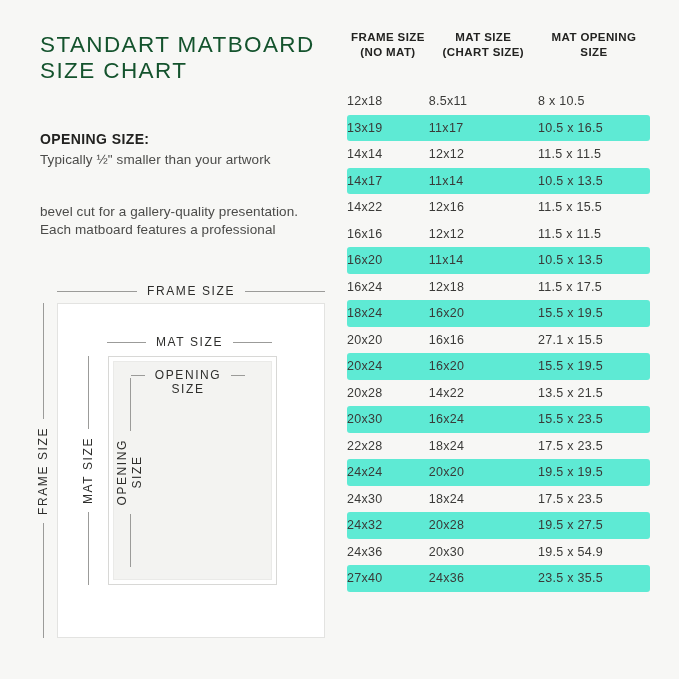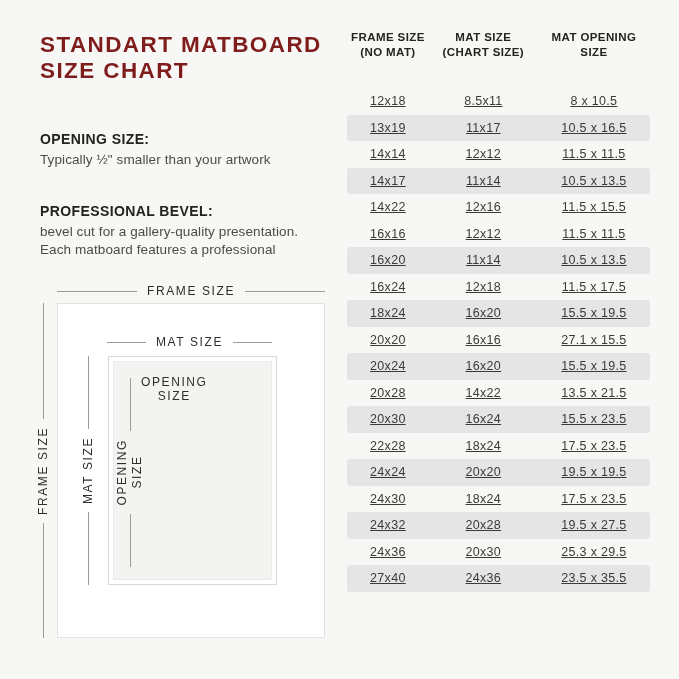--- a/index.html
+++ b/index.html
@@ -5,38 +5,38 @@
   * { margin:0; padding:0; box-sizing:border-box; }
   html,body { width:679px; height:679px; }
   body {
     font-family:"Liberation Sans", sans-serif;
     background:#f7f7f5;
     color:#1e1e1c;
   }
   .page { position:relative; width:679px; height:679px; overflow:hidden; background:#f7f7f5; }
 
   
-  .title { position:absolute; left:40px; top:32px; font-size:22.5px; font-weight:700;
-           letter-spacing:1.4px; line-height:26px; color:#7f1d1d; }
+  .title { position:absolute; left:40px; top:32px; font-size:22.5px; font-weight:400;
+           letter-spacing:1.4px; line-height:26px; color:#14532d; }
   .section { position:absolute; left:40px; width:300px;margin-top:11px; }
   .section-1 { top:120px; }
   .section-2 { top:192px; }
   .section-heading { font-size:14px; font-weight:700; letter-spacing:0.4px; color:#222220; margin-bottom:4px; }
   .section-body { font-size:13.5px; line-height:17.5px; color:#4b4b49; letter-spacing:0.1px; }
 
   
   .line-h { height:1px; flex:1; background:#9b9b99; }
   .line-v { width:1px; flex:1; background:#9b9b99; }
   .dlabel { font-size:12px; letter-spacing:1.6px; color:#2e2e2c; font-weight:500; }
 
   .hlabel-row { position:absolute; display:flex; align-items:center; }
   .hlabel-row .dlabel { margin:0 10px; white-space:pre-line; text-align:center; line-height:14px; }
   .hlabel-top { left:57px; top:284px; width:268px; }
   .hlabel-mat { left:107px; top:335px; width:165px; }
-  .hlabel-opening { left:131px; top:368px; width:114px; align-items:flex-start;flex-direction:column; }
+  .hlabel-opening { left:131px; top:368px; width:114px; align-items:flex-start; }
   .hlabel-opening .line-h { margin-top:7px; }
 
   .vrail { position:absolute; display:flex; flex-direction:column; align-items:center; }
   .vrail .dlabel { writing-mode:vertical-rl; transform:rotate(180deg);
                    margin:8px 0; white-space:pre-line; text-align:center; line-height:15px; }
   .vrail-frame { left:36px; top:303px; width:14px; height:335px; }
   .vrail-mat { left:81px; top:356px; width:14px; height:229px; }
   .vrail-opening { left:116px; top:378px; width:28px; height:189px; }
 
   .frame-box { position:absolute; left:57px; top:303px; width:268px; height:335px;
@@ -45,42 +45,41 @@
              background:#ffffff; border:1px solid #d8d8d6; padding:4px; }
   .mat-opening { width:100%; height:100%; background:#f3f3f1; border:1px solid #eaeae8; }
 
   
   .size-table { position:absolute; left:347px; top:30px; width:303px; }
   .thead { display:grid; grid-template-columns:27% 36% 37%; }
   .th { text-align:center; font-size:11.5px; font-weight:700; letter-spacing:0.4px;
         line-height:15px; color:#232321; }
   .tbody { position:absolute; left:0; top:58px; width:303px; }
   .trow { display:grid; grid-template-columns:27% 36% 37%; height:26.5px; align-items:center; }
-  .trow.alt { background:#e5e5e5; border-radius:3px; }
-  .tcell { text-align:center; font-size:12.5px; color:#3a3a38; letter-spacing:0.3px;text-decoration:underline; }
+  .trow.alt { background:#5eead4; border-radius:3px; }
+  .tcell { font-size:12.5px; color:#3a3a38; letter-spacing:0.3px; }
 </style>
 </head>
 <body>
 
 <div class="page">
 
   <div class="title">
     <div>STANDART MATBOARD</div>
     <div>SIZE CHART</div>
   </div>
 
   <div class="section section-1">
     <div class="section-heading">OPENING SIZE:</div>
     <div class="section-body">
       <div>Typically ½" smaller than your artwork</div>
     </div>
   </div>
 
   <div class="section section-2">
-    <div class="section-heading">PROFESSIONAL BEVEL:</div>
     <div class="section-body">
       <div>bevel cut for a gallery-quality presentation.</div>
       <div>Each matboard features a professional</div>
     </div>
   </div>
 
   <div>
 
     <div class="hlabel-row hlabel-top">
       <div class="line-h"></div>
@@ -225,21 +224,21 @@
           <div class="tcell">17.5 x 23.5</div>
         </div>
         <div class="trow alt">
           <div class="tcell">24x32</div>
           <div class="tcell">20x28</div>
           <div class="tcell">19.5 x 27.5</div>
         </div>
         <div class="trow">
           <div class="tcell">24x36</div>
           <div class="tcell">20x30</div>
-          <div class="tcell">25.3 x 29.5</div>
+          <div class="tcell">19.5 x 54.9</div>
         </div>
         <div class="trow alt">
           <div class="tcell">27x40</div>
           <div class="tcell">24x36</div>
           <div class="tcell">23.5 x 35.5</div>
         </div>
       </div>
   </div>
 
 </div>

